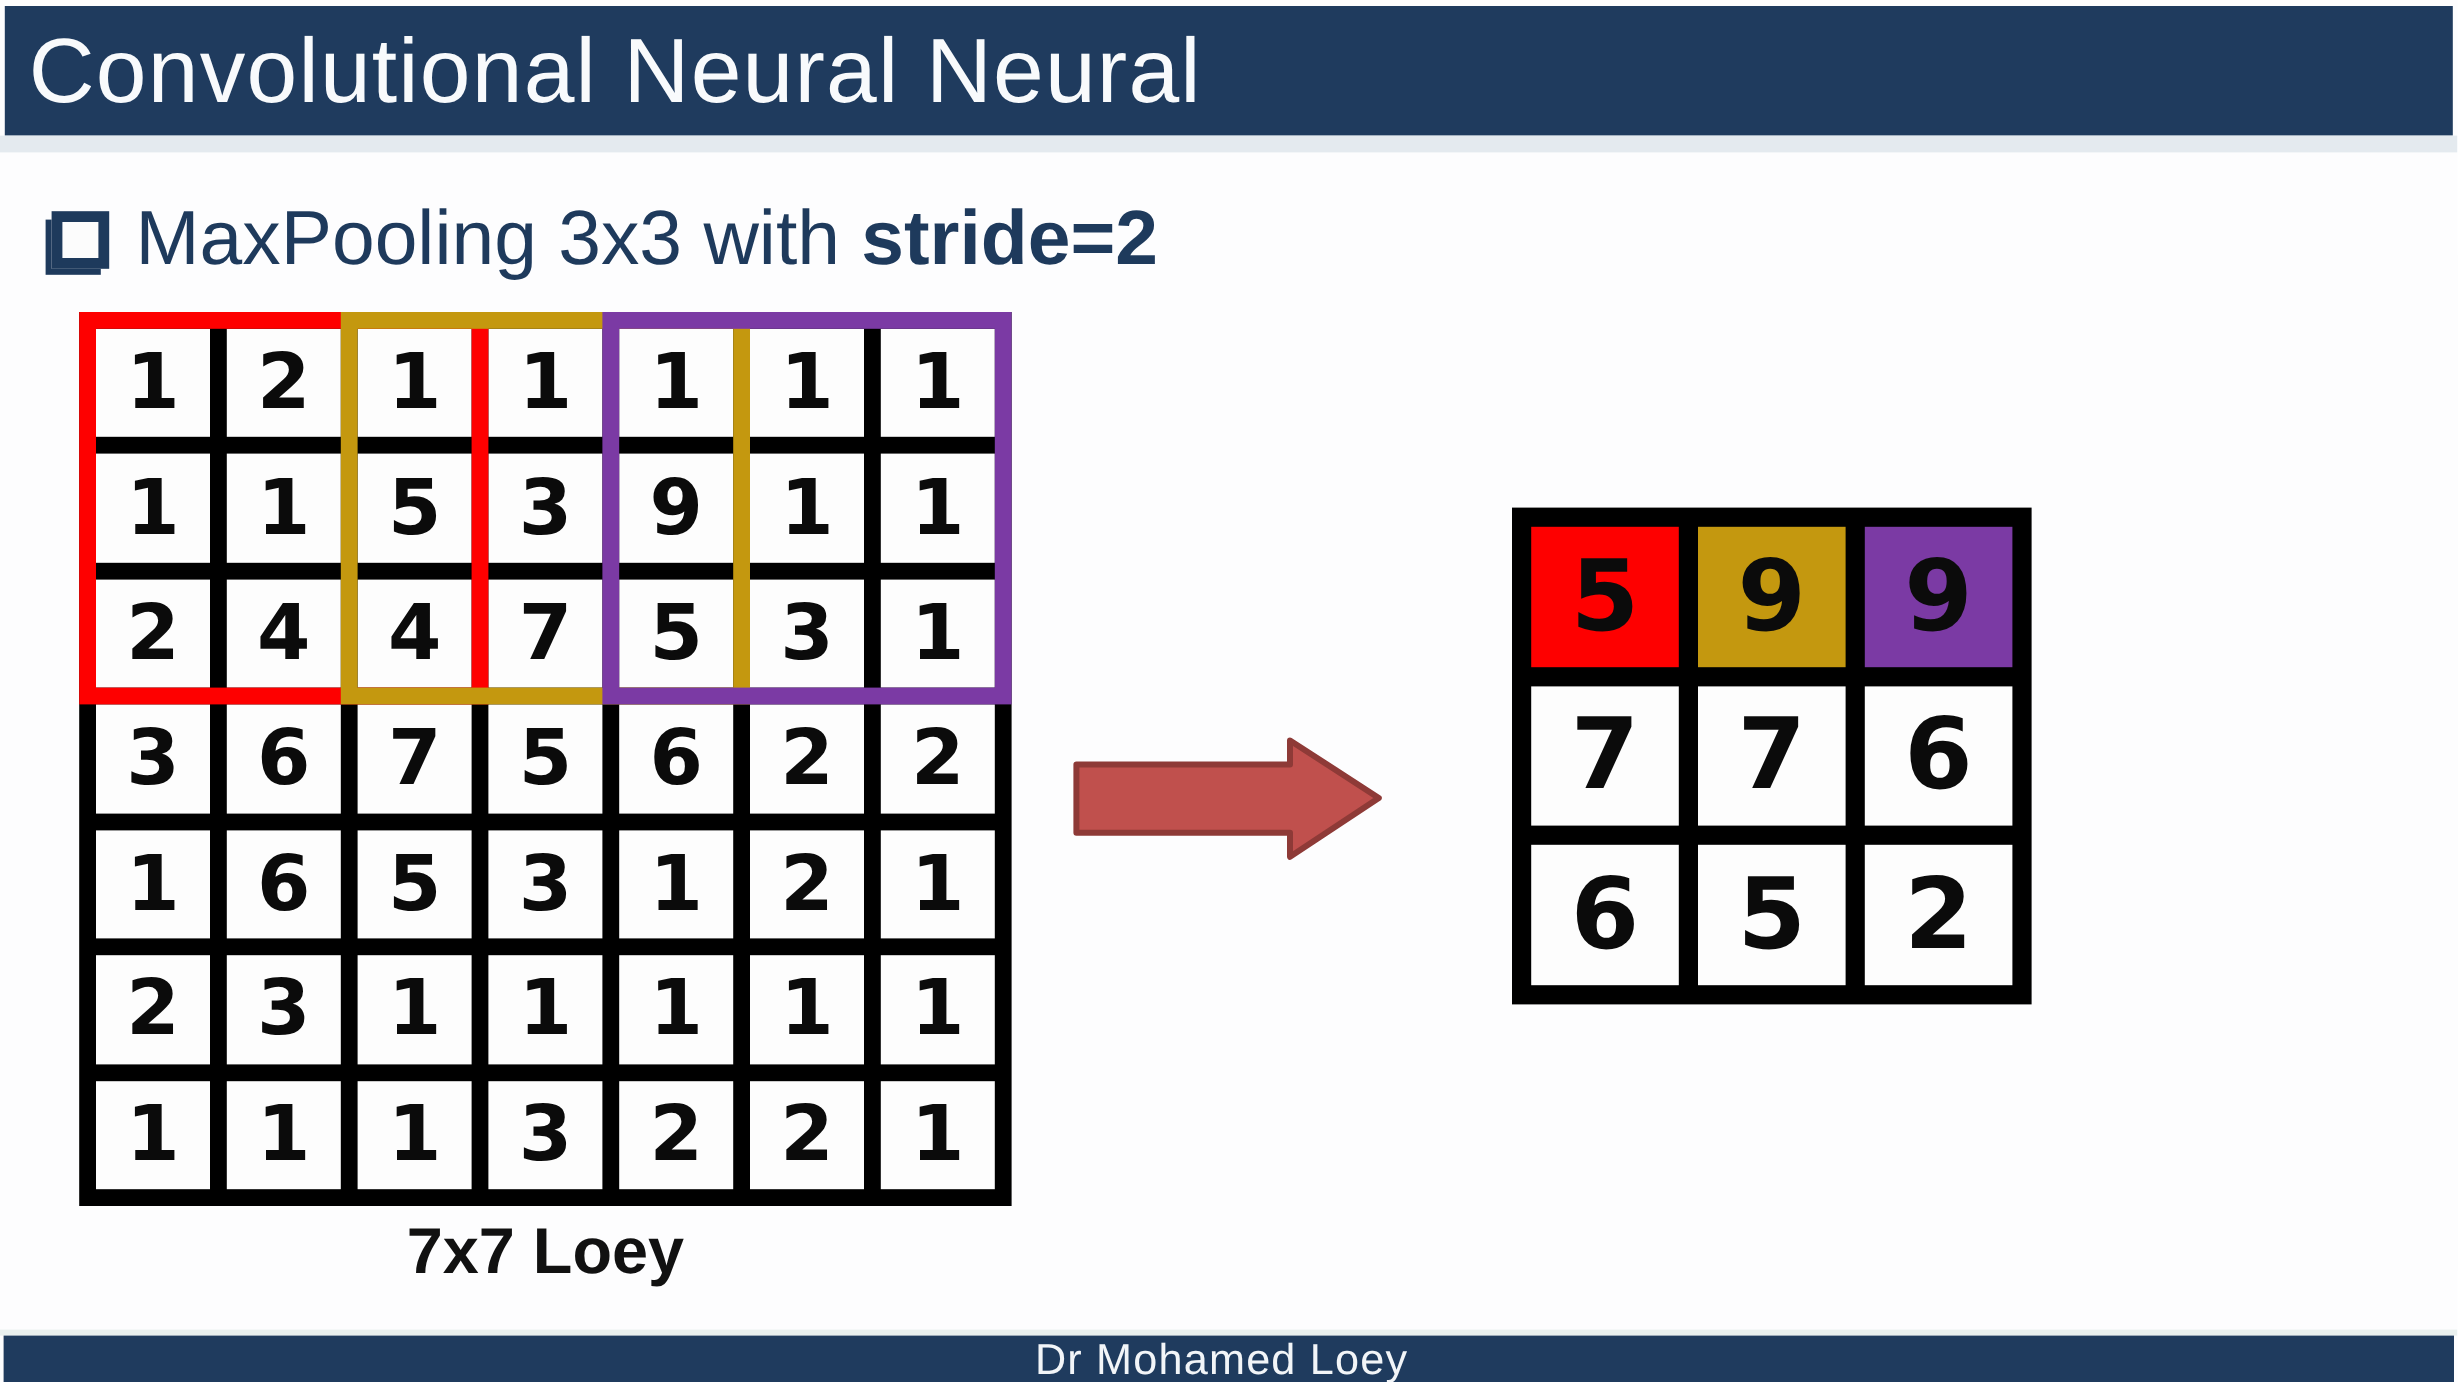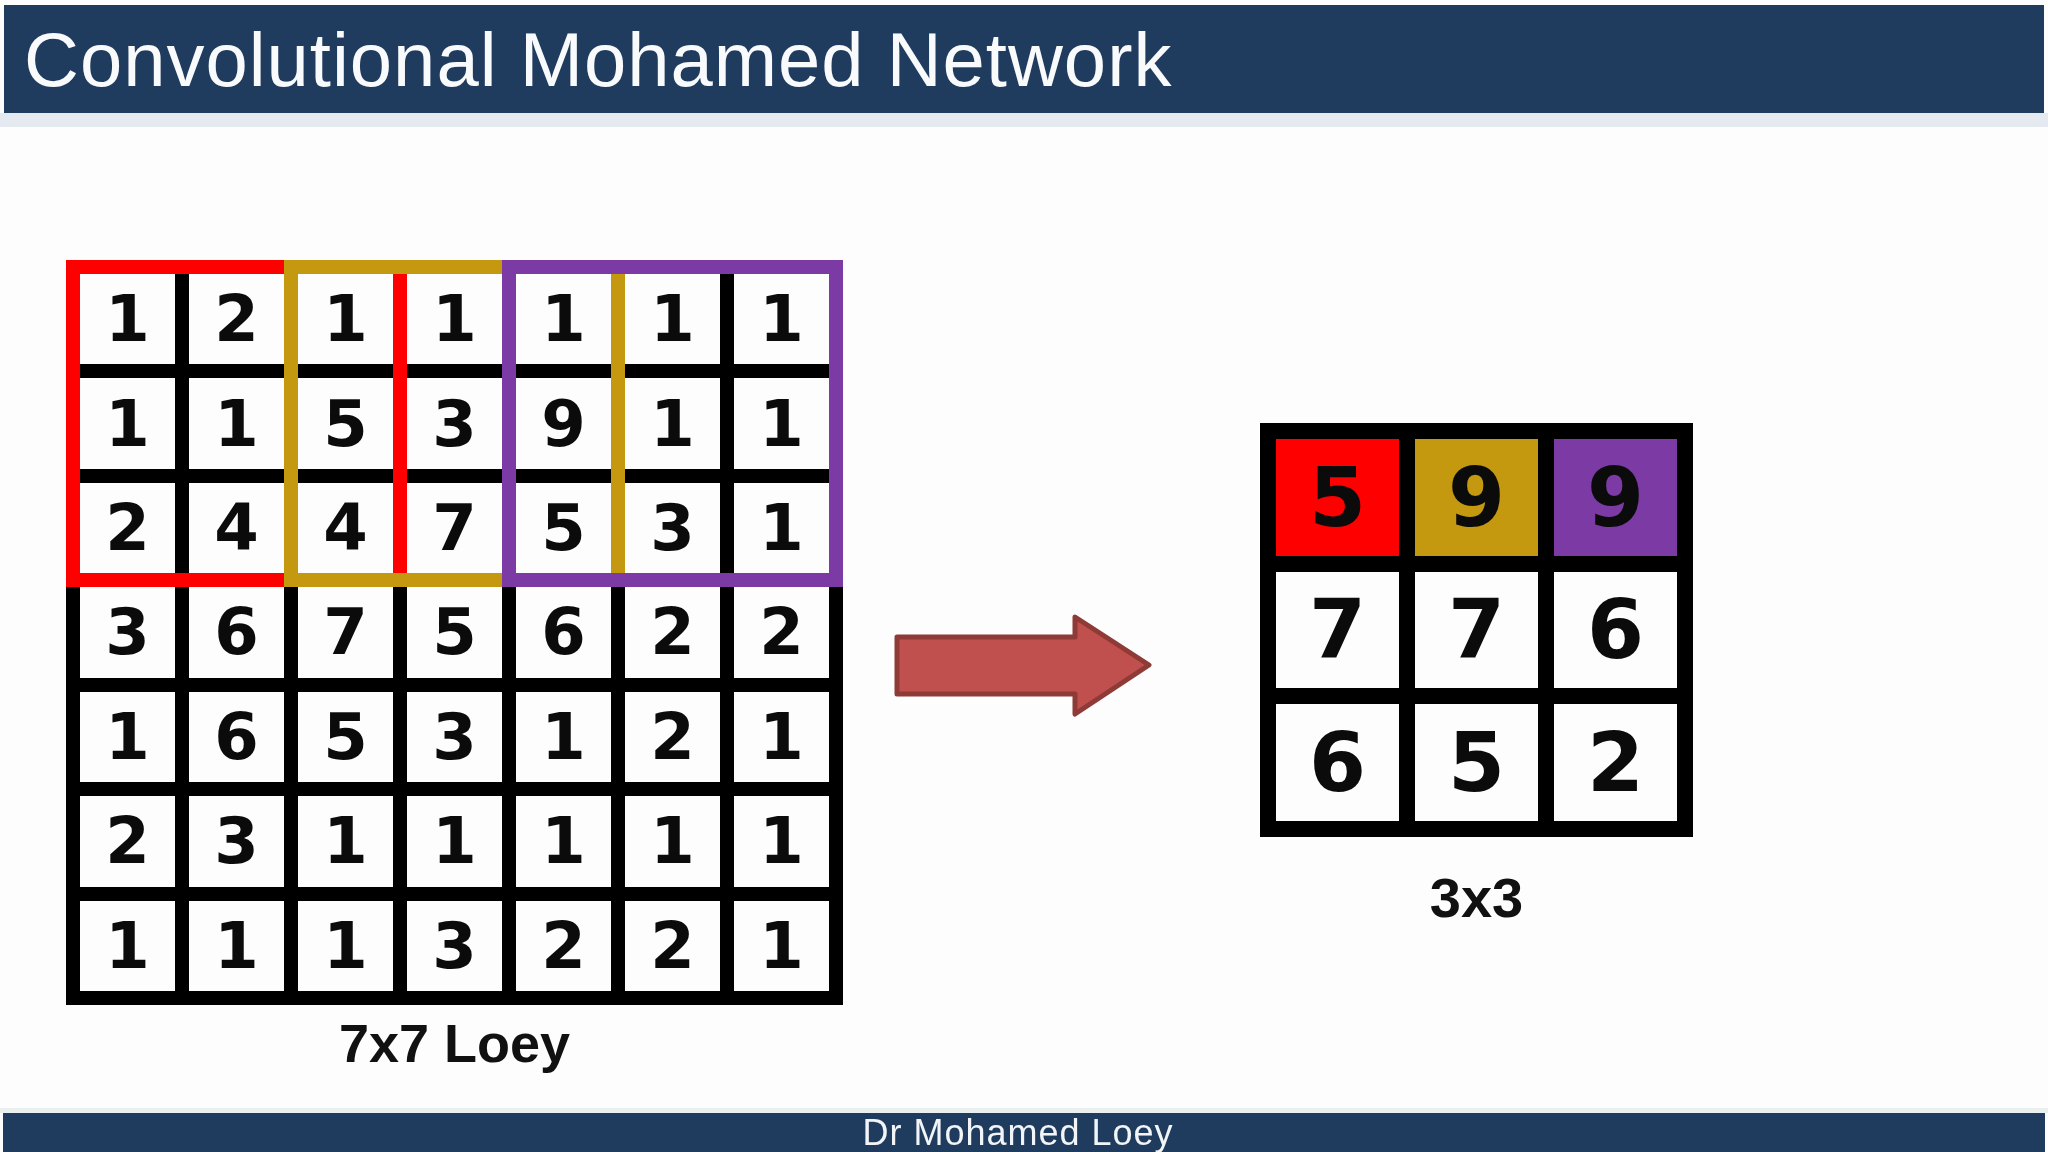--- a/index.html
+++ b/index.html
@@ -79,24 +79,28 @@
     box-sizing:border-box;
   }
   .footer-author{color:#f2f5f8;font-size:36px;font-weight:400;letter-spacing:1px;white-space:nowrap;}
 </style>
 </head>
 <body>
 
 <div class="stage">
 
   <div class="header-bar">
-    <div class="slide-title">Convolutional Mohamed Network</div>
+    <div class="slide-title">Convolutional Neural Neural</div>
   </div>
   <div class="header-sep"></div>
 
+  <div class="bullet-row">
+    <span class="bullet-square"></span>
+    <span class="bullet-text"><span>MaxPooling 3x3 with </span><b>stride=2</b></span>
+  </div>
 
   <div class="grid7wrap">
     <div class="grid7" id="grid7cells">
         <div class="cell">1</div>
         <div class="cell">2</div>
         <div class="cell">1</div>
         <div class="cell">1</div>
         <div class="cell">1</div>
         <div class="cell">1</div>
         <div class="cell">1</div>
@@ -159,20 +163,19 @@
         <div class="cell" style="background: rgb(196, 152, 15);">9</div>
         <div class="cell" style="background: rgb(123, 58, 164);">9</div>
         <div class="cell">7</div>
         <div class="cell">7</div>
         <div class="cell">6</div>
         <div class="cell">6</div>
         <div class="cell">5</div>
         <div class="cell">2</div>
       </div>
   </div>
-  <div class="label3">3x3</div>
 
   <div class="footer-sep"></div>
   <div class="footer-bar">
     <span class="footer-author">Dr Mohamed Loey</span>
   </div>
 
 </div>
 
 </body></html>

